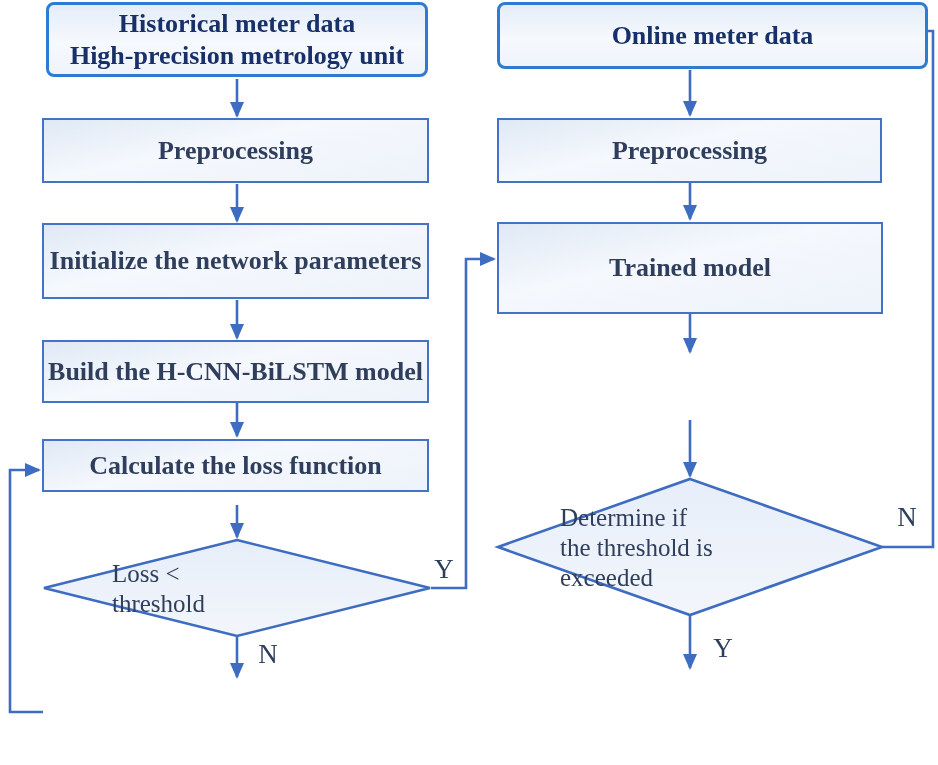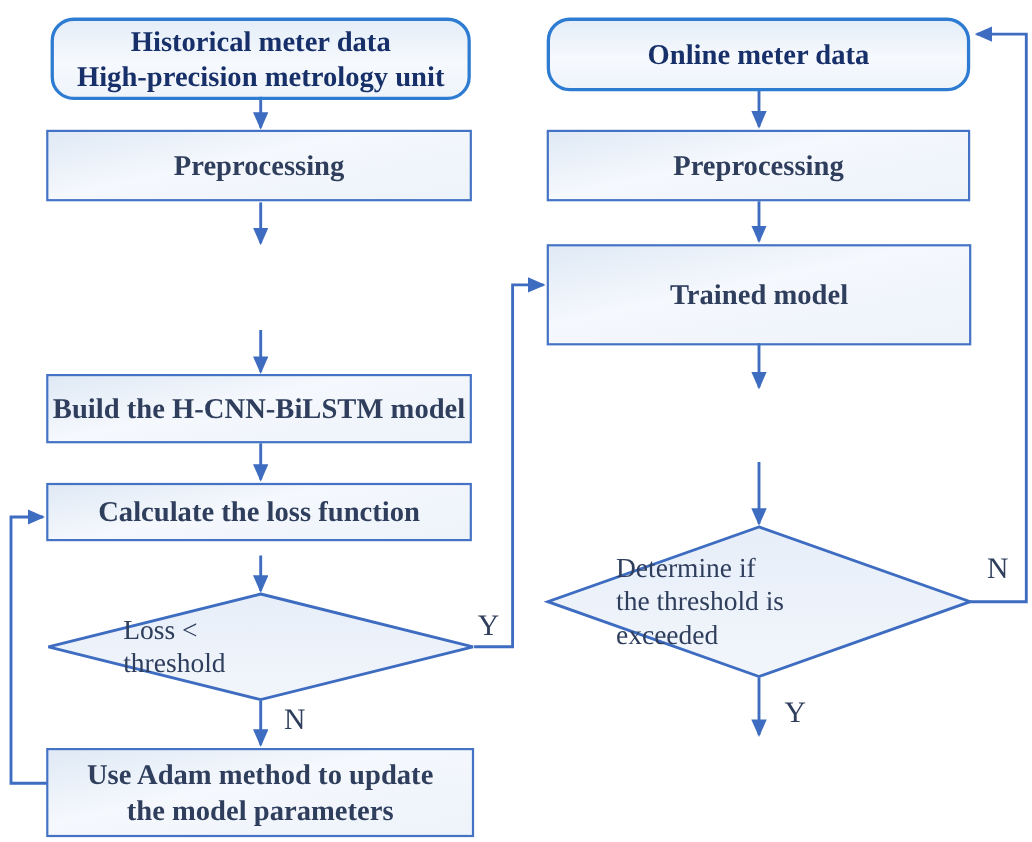--- a/index.html
+++ b/index.html
@@ -18,25 +18,24 @@
     text-align:center;
     white-space:pre-line;
     font-size:26px;line-height:1.22;
     color:#2e3e5c;
     border:2.4px solid #4472c4;
     background:linear-gradient(168deg,#dfe9f5 0%,#f5f8fd 42%,#edf3fa 100%);
     font-weight:bold;
   }
   .terminal{
     border:3px solid #2e7cd2;
-    border-radius:21px;
+    border-radius:8px;
     font-weight:bold;
     color:#173069;
     background:linear-gradient(180deg,#e4edf8 0%,#f6f9fd 55%,#eff4fb 100%);
-    margin-top:14px;
   }
   .diamond-label{
     position:absolute;z-index:3;
     transform:translate(-50%,-50%);
     text-align:left;white-space:pre-line;
     font-size:25px;line-height:1.2;
     color:#2e3e5c;
   }
   .branch-label{
     position:absolute;z-index:3;
@@ -78,36 +77,35 @@
 
     <polygon points="237,540 430,588 237,636 44,588" fill="url(#dfill)" stroke="#3d6cc0" stroke-width="2.6"></polygon>
     <polygon points="690,479 882,547 690,615 498,547" fill="url(#dfill)" stroke="#3d6cc0" stroke-width="2.6"></polygon>
   </svg>
 
   <div class="node terminal" style="left:46px;top:2px;width:382px;height:75px;">Historical meter data
 High-precision metrology unit</div>
 
   <div class="node" style="left:42px;top:118px;width:387px;height:65px;">Preprocessing</div>
 
+  <div class="node" style="left:42px;top:223px;width:387px;height:76px;">Initialize the network parameters</div>
 
   <div class="node" style="left:42px;top:340px;width:387px;height:63px;">Build the H-CNN-BiLSTM model</div>
 
   <div class="node" style="left:42px;top:439px;width:387px;height:53px;">Calculate the loss function</div>
 
   <div class="diamond-label" style="left:237px;top:589px;width:250px;">Loss &lt;
 threshold</div>
 
   <div class="branch-label" style="left:444px;top:569px;">Y</div>
 
   <div class="branch-label" style="left:268px;top:654px;">N</div>
 
-  <div class="node" style="left:42px;top:680px;width:389px;height:81px;">Use Adam method to update
-the model parameters</div>
 
-  <div class="node terminal" style="left:497px;top:2px;width:385px;height:67px;">Online meter data</div>
+  <div class="node terminal" style="left:497px;top:2px;width:431px;height:67px;">Online meter data</div>
 
   <div class="node" style="left:497px;top:118px;width:385px;height:65px;">Preprocessing</div>
 
   <div class="node" style="left:497px;top:222px;width:386px;height:92px;">Trained model</div>
 
 
   <div class="diamond-label" style="left:690px;top:548px;width:260px;">Determine if
 the threshold is
 exceeded</div>
 

